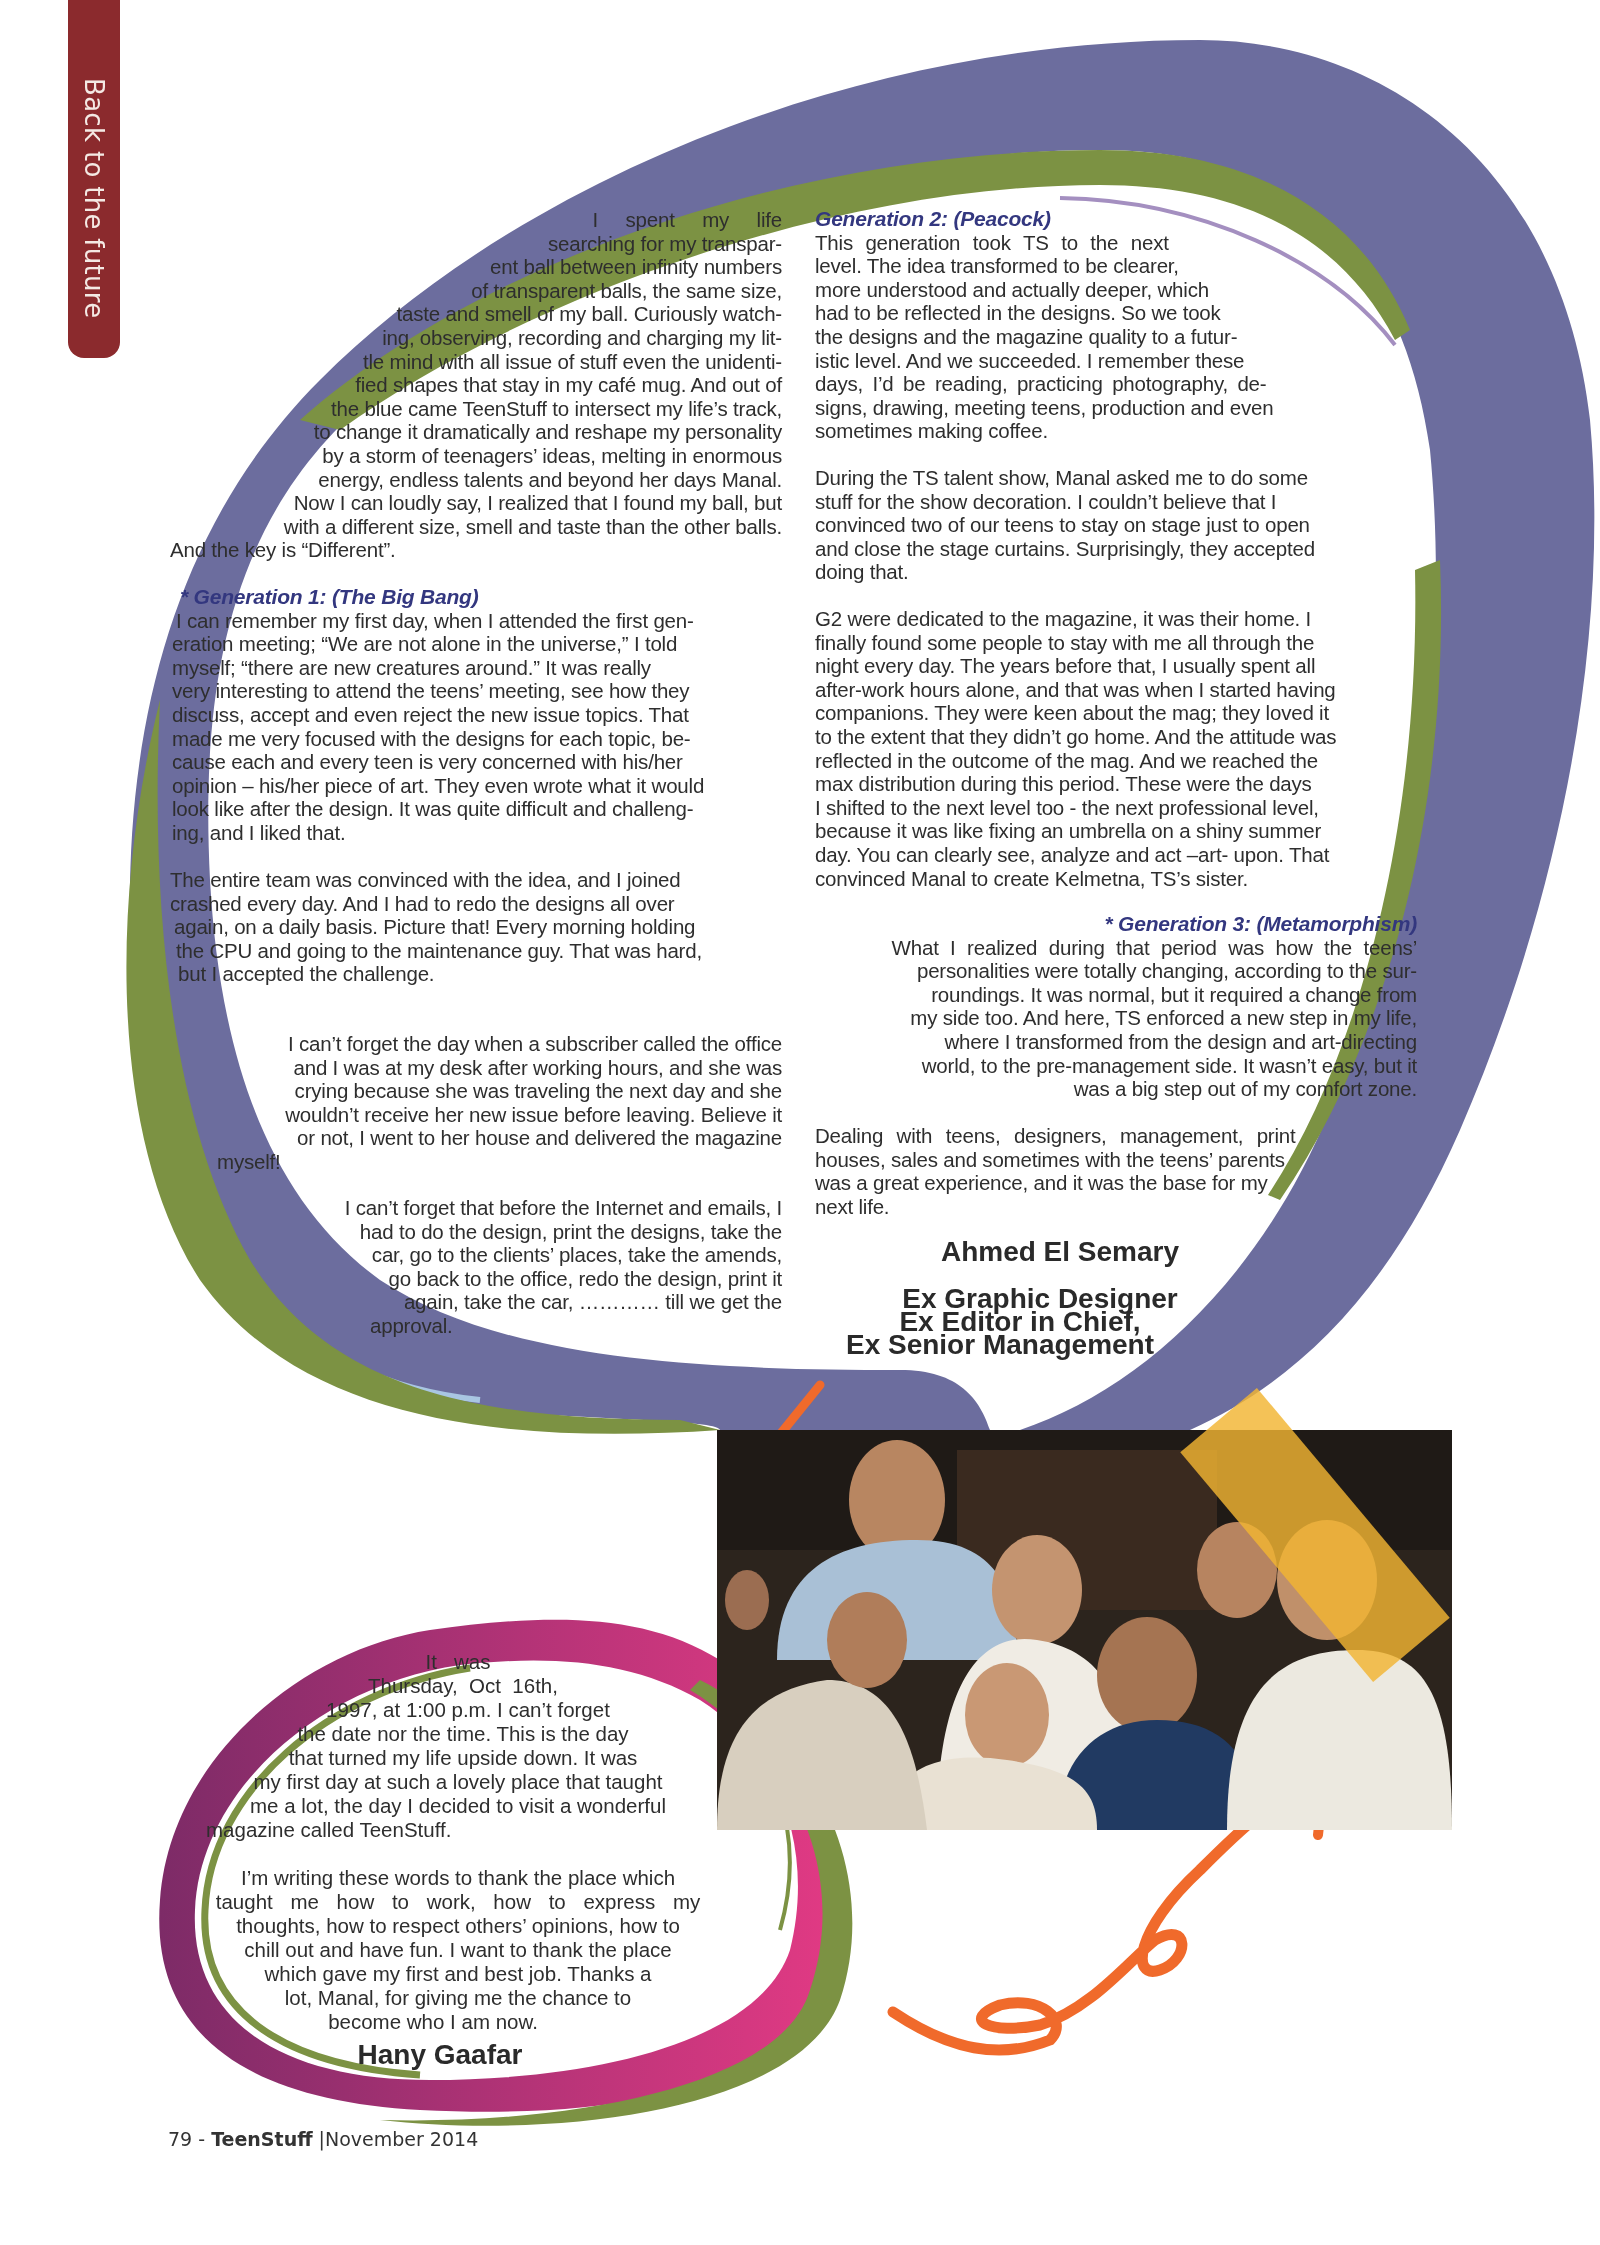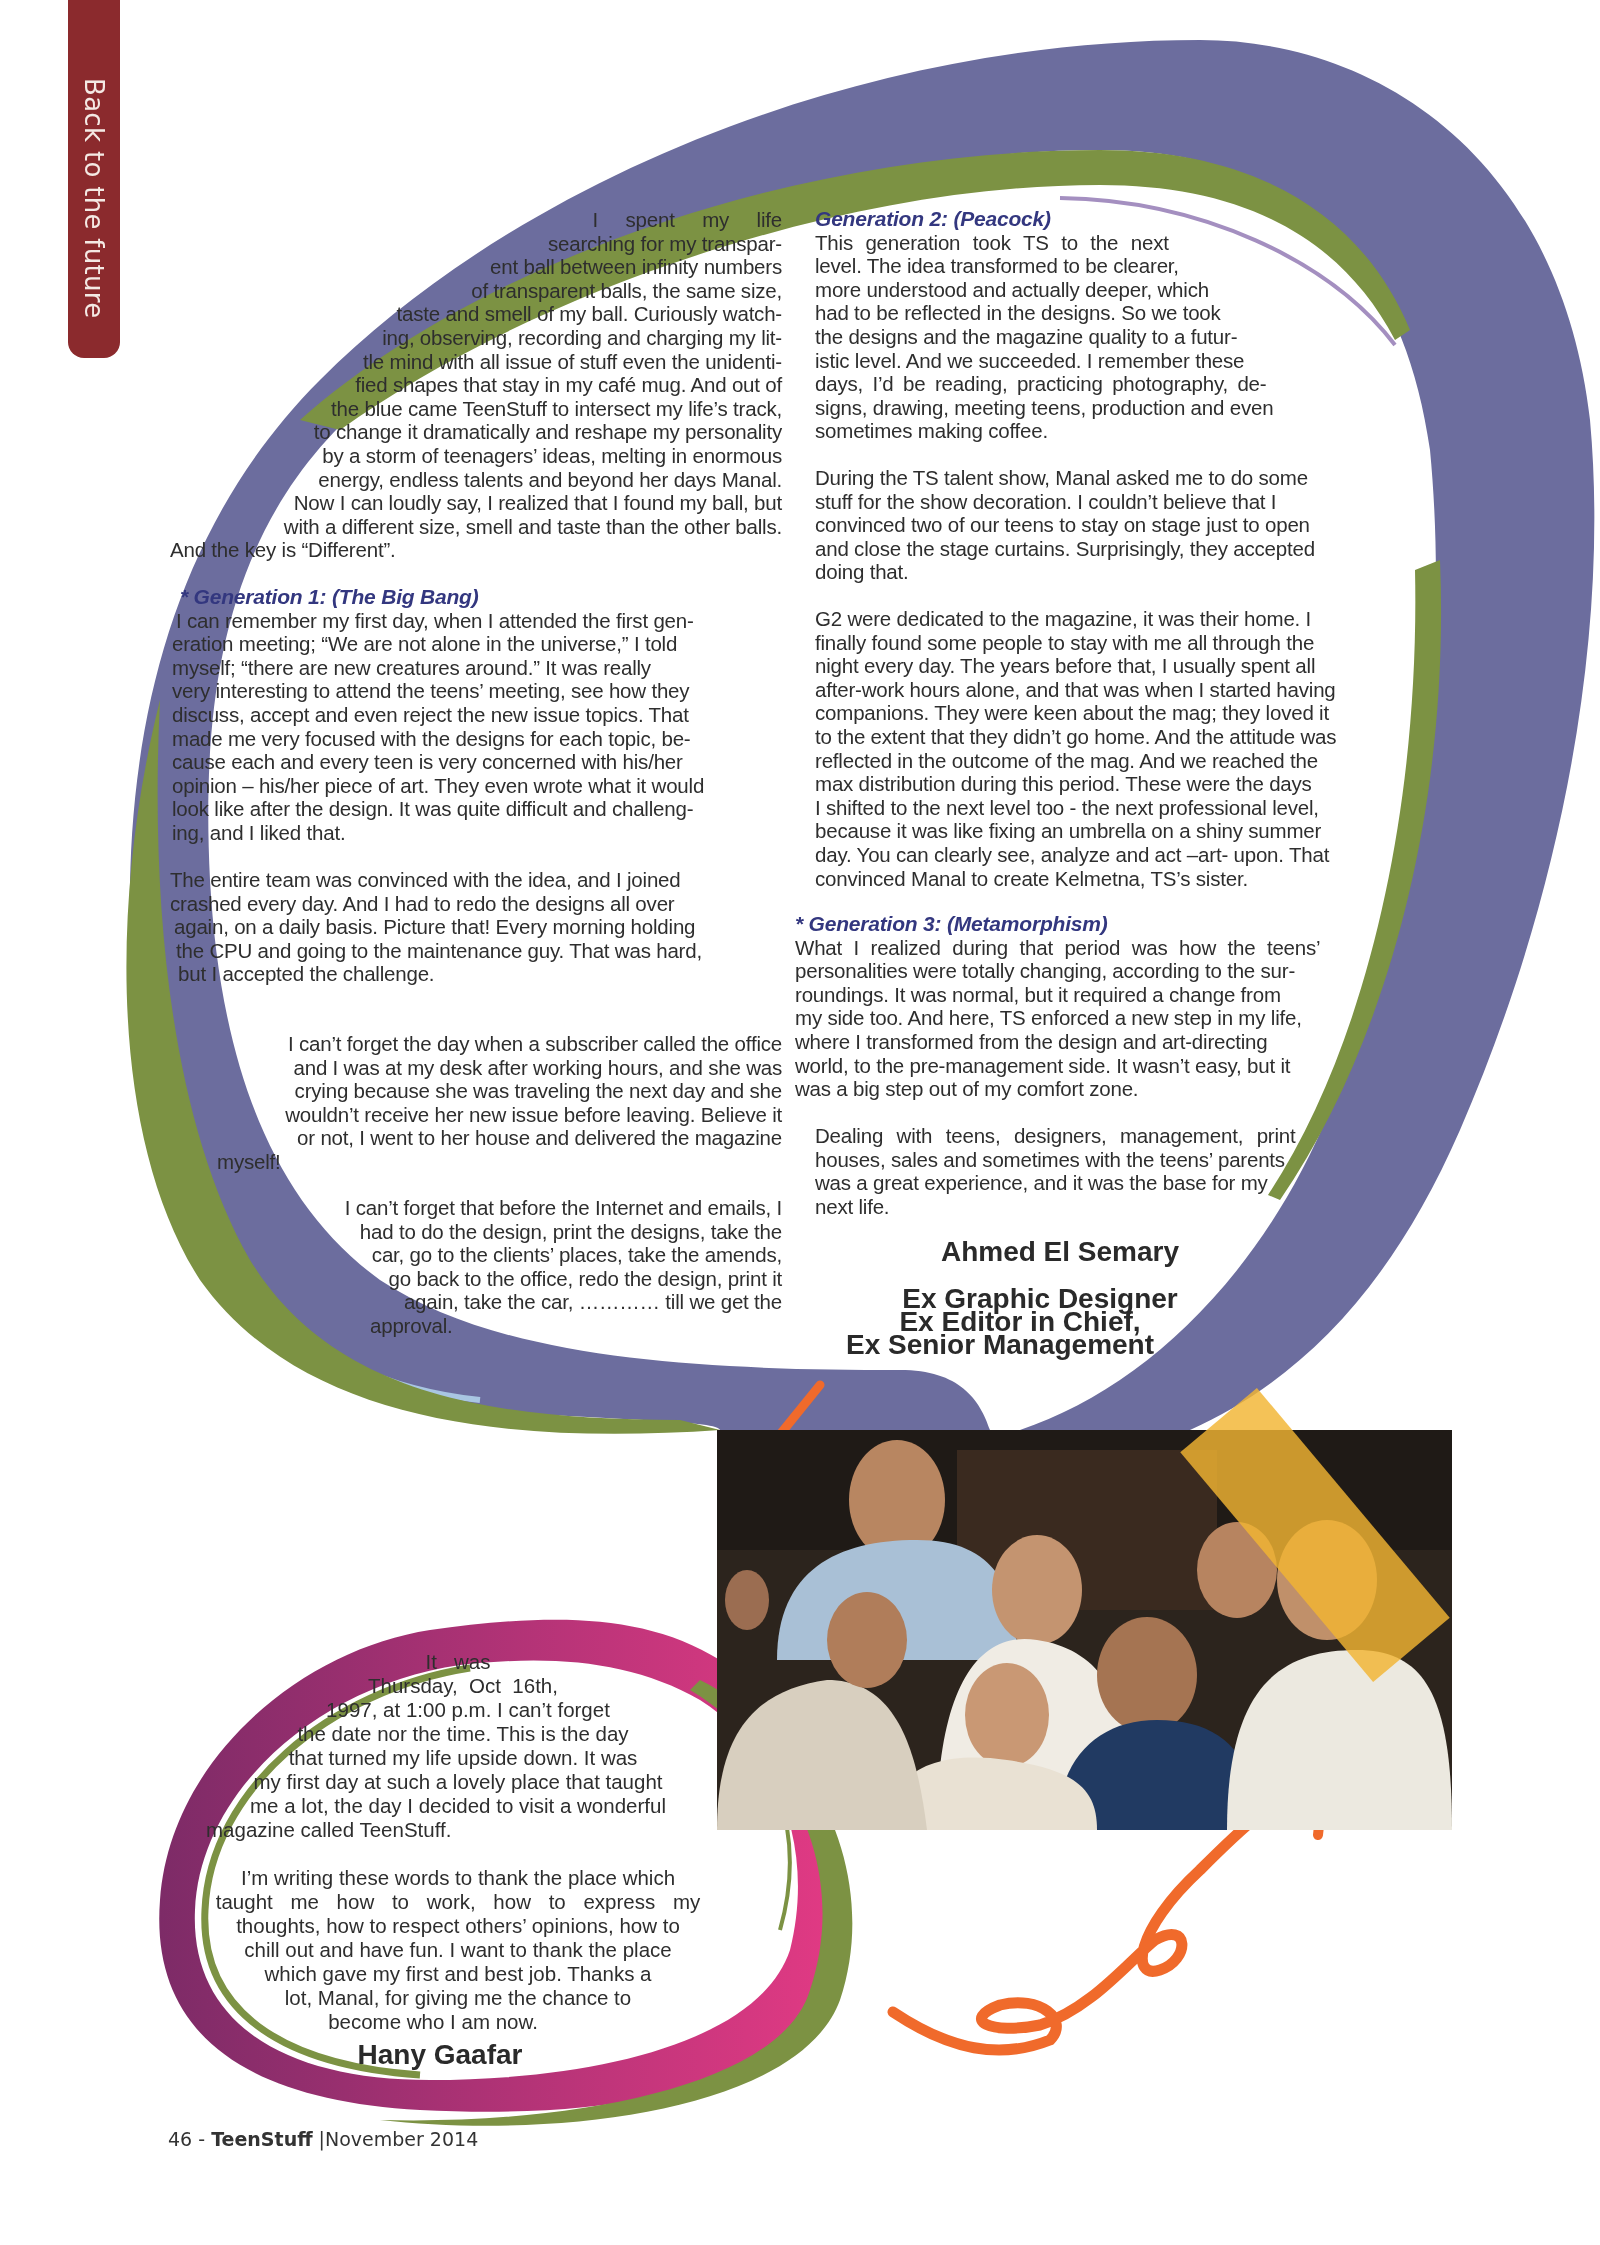--- a/index.html
+++ b/index.html
@@ -151,21 +151,21 @@
   <span class="line">companions. They were keen about the mag; they loved it</span>
   <span class="line">to the extent that they didn’t go home. And the attitude was</span>
   <span class="line">reflected in the outcome of the mag. And we reached the</span>
   <span class="line">max distribution during this period. These were the days</span>
   <span class="line">I shifted to the next level too - the next professional level,</span>
   <span class="line">because it was like fixing an umbrella on a shiny summer</span>
   <span class="line">day. You can clearly see, analyze and act –art- upon. That</span>
   <span class="line">convinced Manal to create Kelmetna, TS’s sister.</span>
 </div>
 
-<div class="col" style="left:795px; top:912px; width:580px;">
+<div class="col" style="left:837px; top:912px; width:580px;text-align:right;">
   <div class="heading">* Generation 3: (Metamorphism)</div>
   <span class="line" style="word-spacing:6px;">What I realized during that period was how the teens’</span>
   <span class="line">personalities were totally changing, according to the sur-</span>
   <span class="line">roundings. It was normal, but it required a change from</span>
   <span class="line">my side too. And here, TS enforced a new step in my life,</span>
   <span class="line">where I transformed from the design and art-directing</span>
   <span class="line">world, to the pre-management side. It wasn’t easy, but it</span>
   <span class="line">was a big step out of my comfort zone.</span>
 </div>
 
@@ -221,14 +221,14 @@
   <span class="line" style="word-spacing:12px;">taught me how to work, how to express my</span>
   <span class="line">thoughts, how to respect others’ opinions, how to</span>
   <span class="line">chill out and have fun. I want to thank the place</span>
   <span class="line">which gave my first and best job. Thanks a</span>
   <span class="line">lot, Manal, for giving me the chance to</span>
   <span class="line" style="padding-right:50px;">become who I am now.</span>
 </div>
 <div class="sign" style="left:300px; top:2043px; width:280px;">Hany Gaafar</div>
 
 <div class="footer">
-  <span>46 - </span><span class="brand">TeenStuff</span><span> |November 2014</span>
+  <span>79 - </span><span class="brand">TeenStuff</span><span> |November 2014</span>
 </div>
 
 </body></html>

